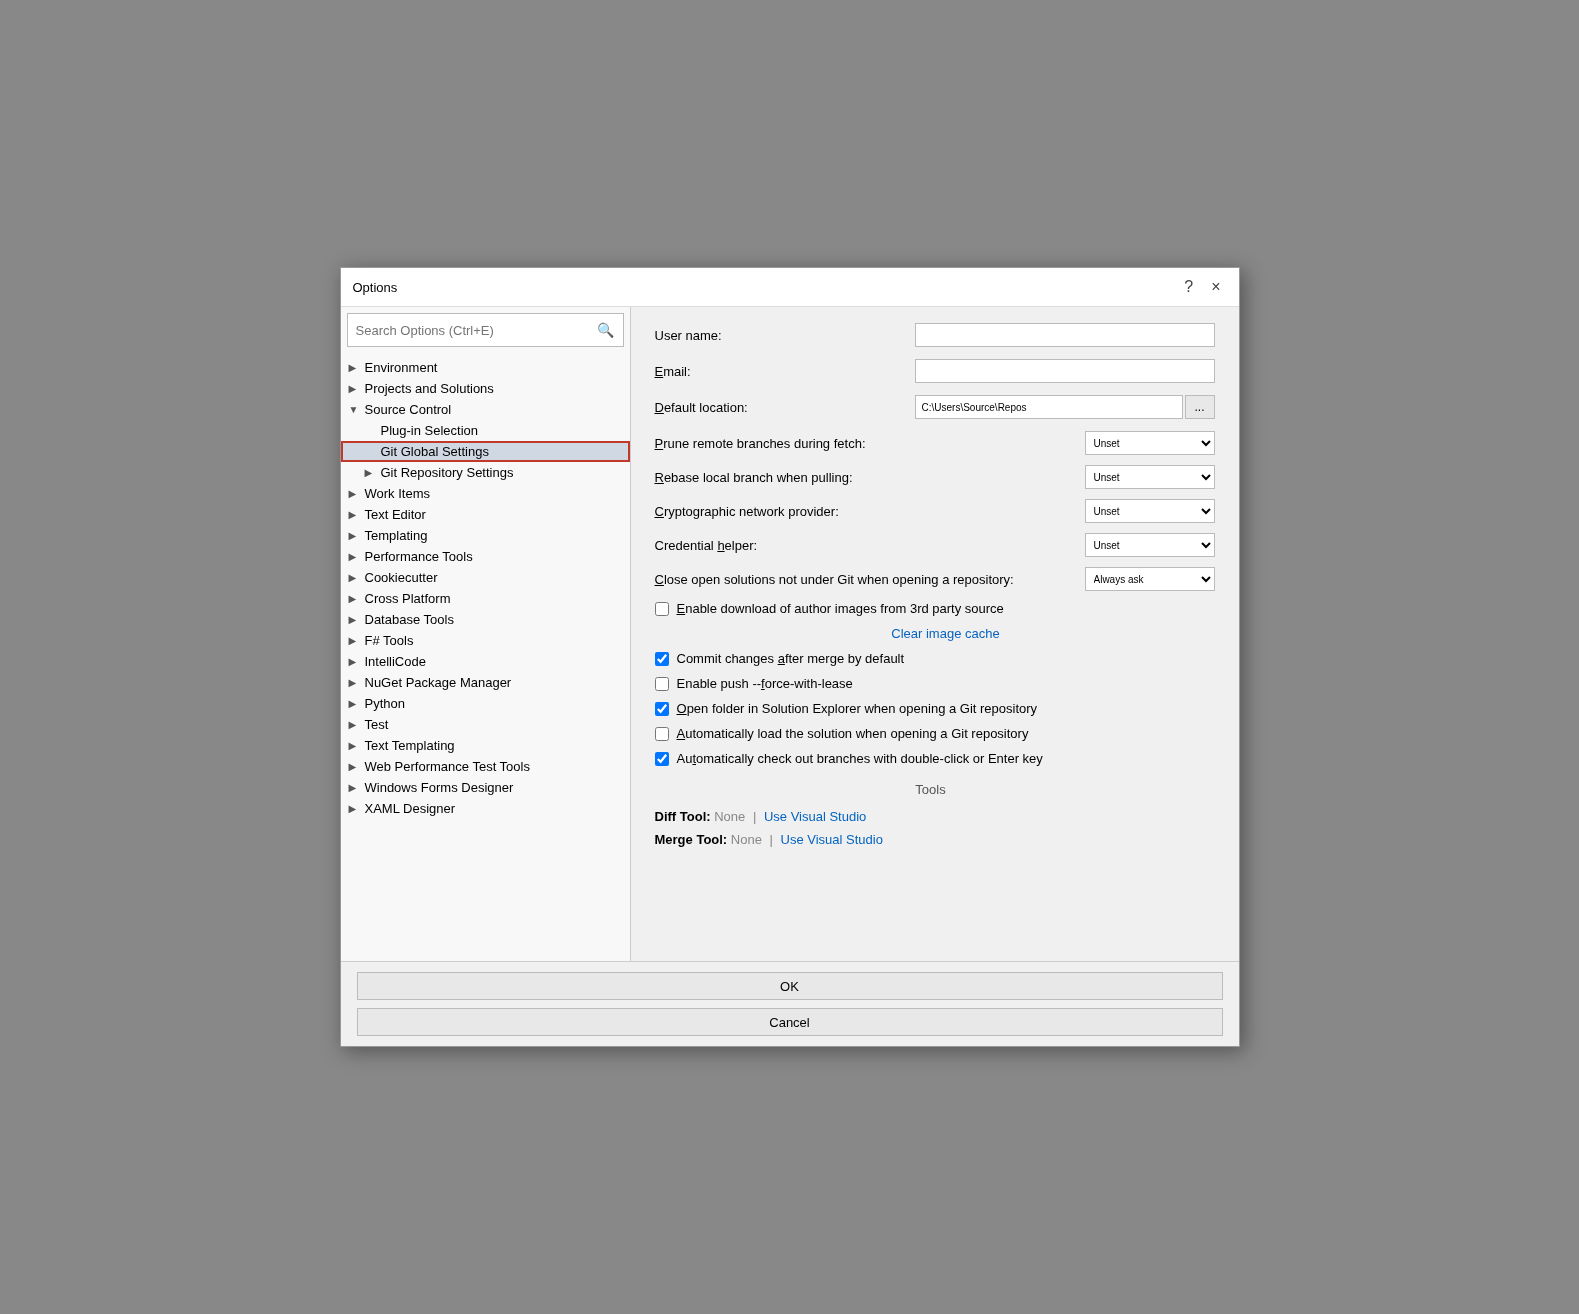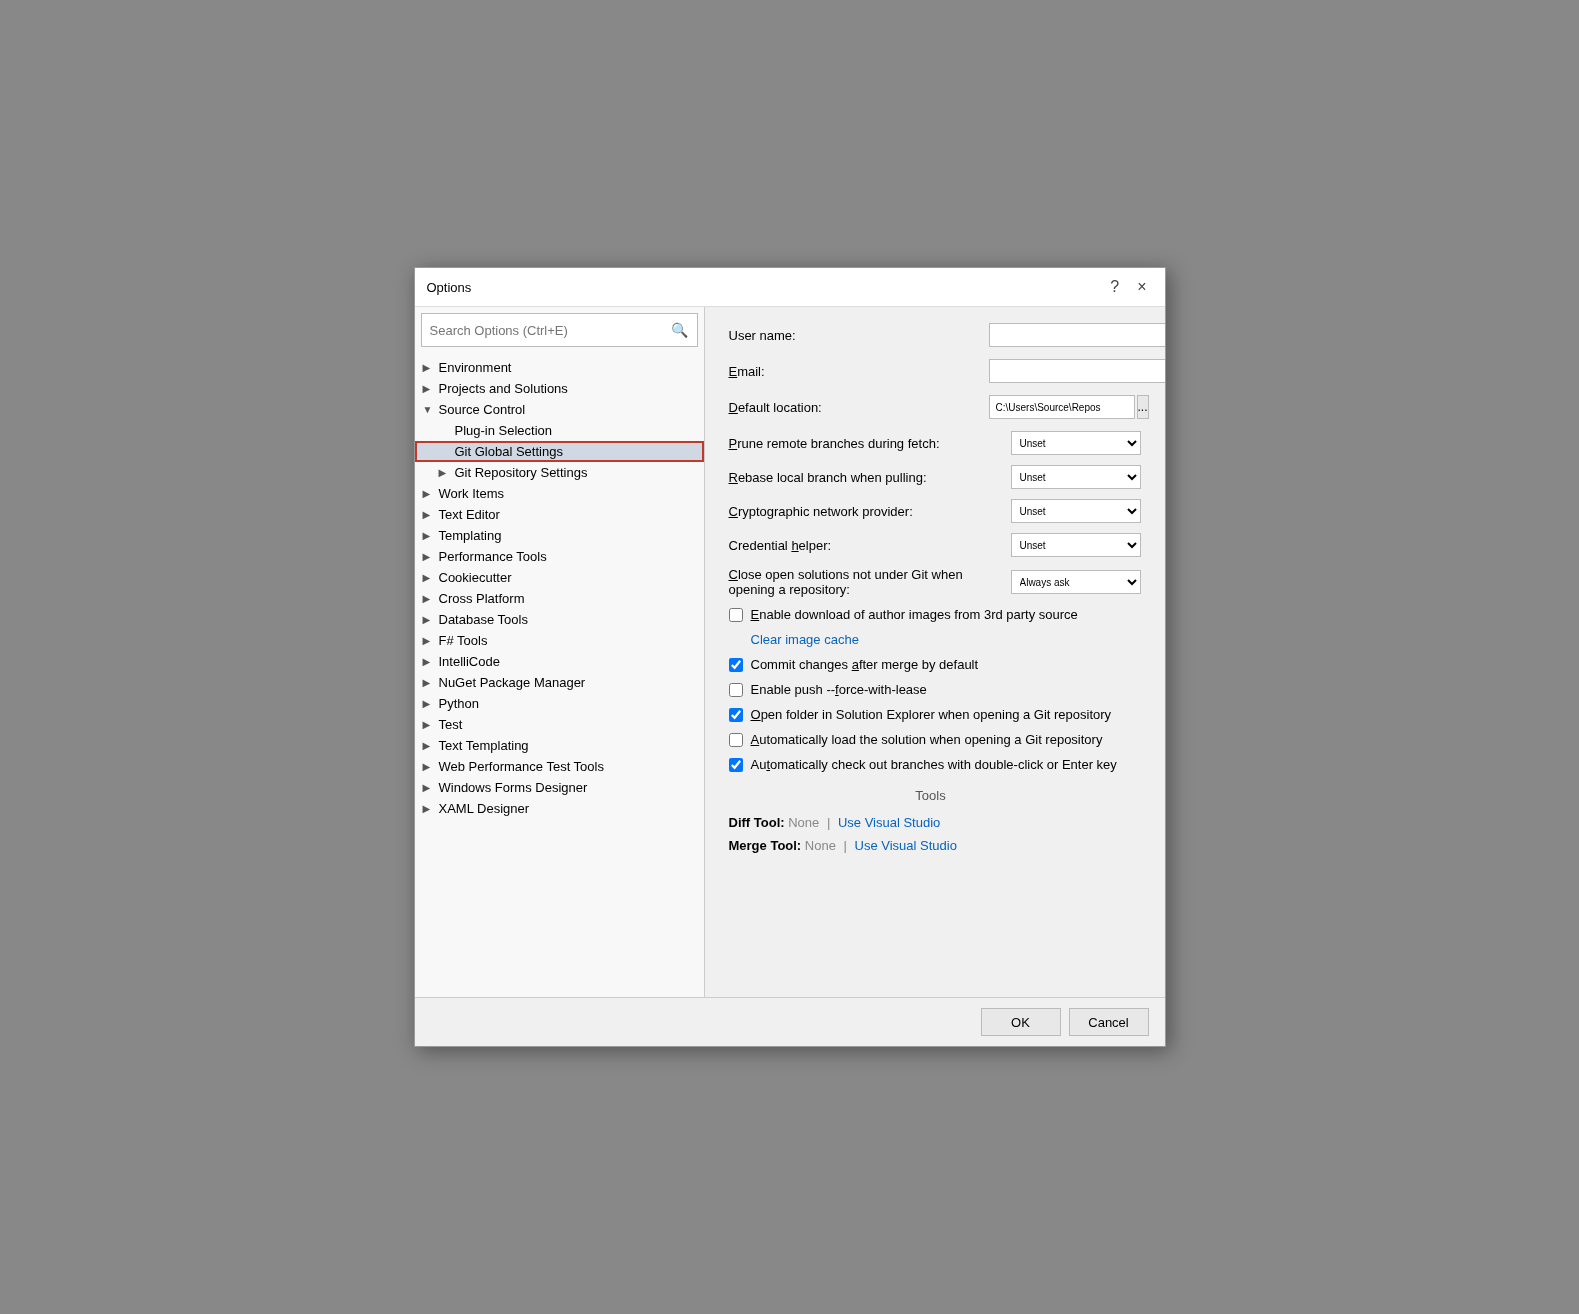--- a/index.html
+++ b/index.html
@@ -9,21 +9,21 @@
       align-items: center;
       justify-content: center;
       min-height: 100vh;
       font-family: 'Segoe UI', Tahoma, Geneva, Verdana, sans-serif;
       font-size: 13px;
     }
     .dialog {
       background: #f0f0f0;
       border: 1px solid #999;
       box-shadow: 4px 4px 20px rgba(0,0,0,0.4);
-      width: 752px;
+      width: 900px;
       min-height: 780px;
       display: flex;
       flex-direction: column;
     }
     .title-bar {
       background: #fff;
       padding: 8px 12px;
       display: flex;
       align-items: center;
       justify-content: space-between;
@@ -194,20 +194,21 @@
     .link-blue {
       color: #0563c1;
       cursor: pointer;
       text-decoration: none;
       font-size: 13px;
     }
     .link-indent {
       margin-left: 22px;
       margin-bottom: 10px;
       display: block;
+      text-align: center;
     }
     .tools-section {
       margin-top: 16px;
     }
     .tools-divider {
       display: flex;
       align-items: center;
       margin-bottom: 12px;
       flex-direction: column;
     }
@@ -230,20 +231,21 @@
     .tool-value { color: #888; }
     .tool-sep { color: #888; margin: 0 4px; }
     
     .footer {
       display: flex;
       justify-content: flex-end;
       padding: 10px 16px;
       gap: 8px;
       border-top: 1px solid #ccc;
       background: #f0f0f0;
+      flex-direction: column;
     }
     .footer-btn {
       height: 28px;
       min-width: 80px;
       border: 1px solid #bbb;
       background: #e8e8e8;
       font-size: 13px;
       cursor: pointer;
       padding: 0 16px;
     }

